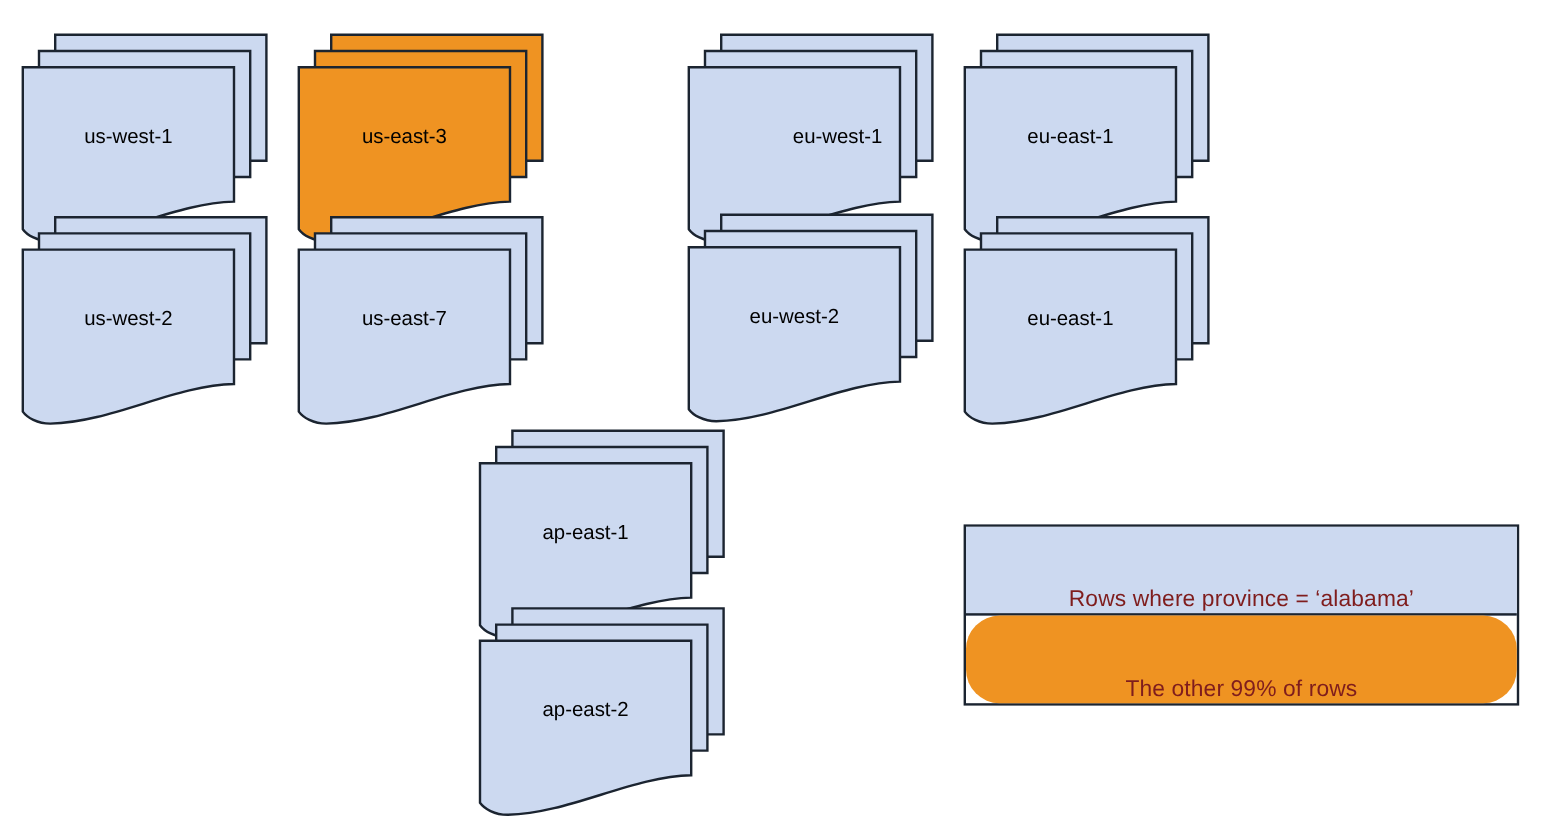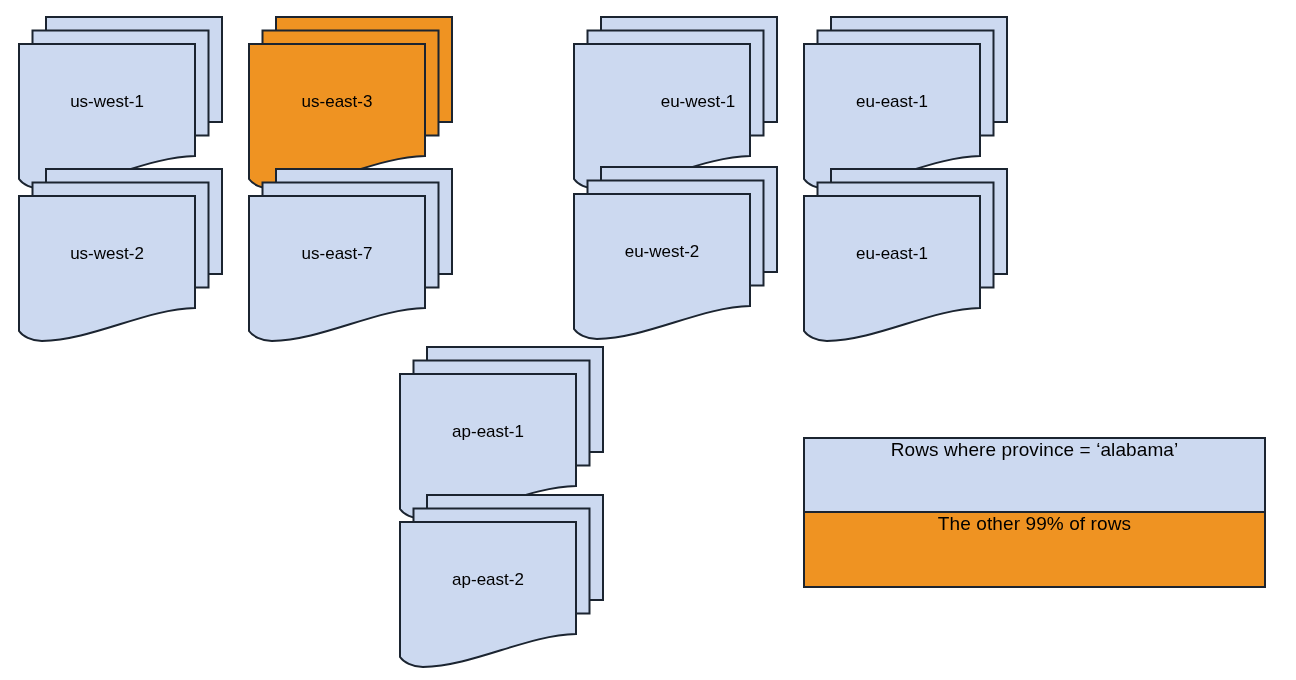--- a/index.html
+++ b/index.html
@@ -16,20 +16,21 @@
     position: relative;
     width: 1296px;
     height: 680px;
     background: #ffffff;
     overflow: hidden;
   }
   .doc-stack {
     position: absolute;
     width: 210px;
     height: 156px;
+    margin-top: 12px;
   }
   .doc-stack svg {
     position: absolute;
     left: 0;
     top: 0;
     overflow: visible;
   }
   .doc-label {
     position: absolute;
     left: 0;
@@ -44,25 +45,25 @@
   }
   .legend {
     position: absolute;
     box-sizing: border-box;
     border: 2px solid #1b2430;
     background: #ffffff;
   }
   .legend-row {
     box-sizing: border-box;
     display: flex;
-    align-items: flex-start;
+    align-items: flex-end;
     justify-content: center;
     font-family: "Liberation Sans", sans-serif;
     font-size: 19px;
-    color: #000000;
+    color: #7f1d1d;
     letter-spacing: 0.1px;
   }
   .legend-row.top {
     border-bottom: 2px solid #1b2430;
   }
 </style>
 </head>
 <body>
 
 <div id="canvas">
@@ -145,17 +146,17 @@
           <path d="M0,0 L176,0 L176,105 L0,105 Z" transform="translate(13.5,13.5)" fill="#ccd9f0" stroke="#1b2430" stroke-width="2" stroke-linejoin="miter"></path>
           <path d="M0,0 L176,0 L176,112 C126.72,113 73.92,144 22.880000000000003,145 C12.32,145 3.52,140 0,135 Z" transform="translate(0,27)" fill="#ccd9f0" stroke="#1b2430" stroke-width="2" stroke-linejoin="miter"></path>
         </svg>
         <div class="doc-label" style="top: 48px;">ap-east-2</div>
       </div>
     </div>
   <div id="legend-layer" class="legend" style="left: 803px; top: 437px; width: 463px; height: 151px;">
       <div class="legend-row top" style="height: 50%; background: rgb(204, 217, 240);">
         <span>Rows where province = ‘alabama’</span>
       </div>
-      <div class="legend-row" style="height: 50%; background: rgb(239, 147, 34);">
+      <div class="legend-row" style="height: 50%; background: rgb(239, 147, 34); border-radius: 28px;">
         <span>The other 99% of rows</span>
       </div>
     </div>
 </div>
 
 </body></html>

